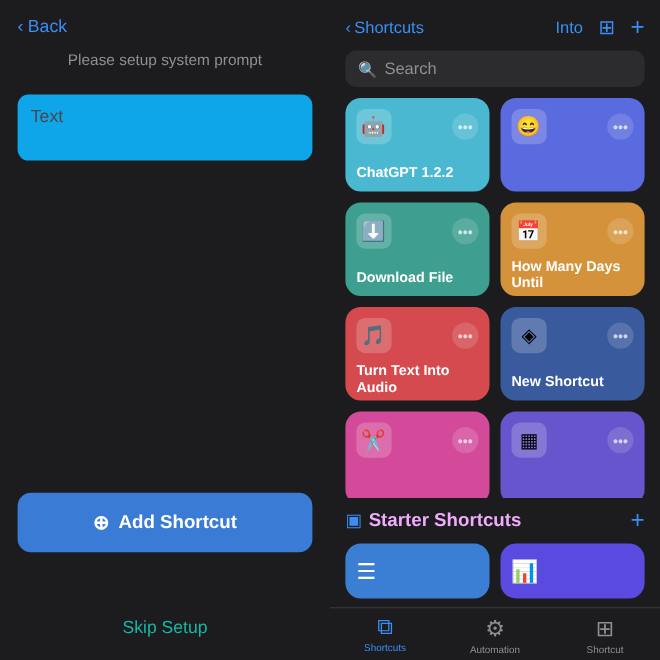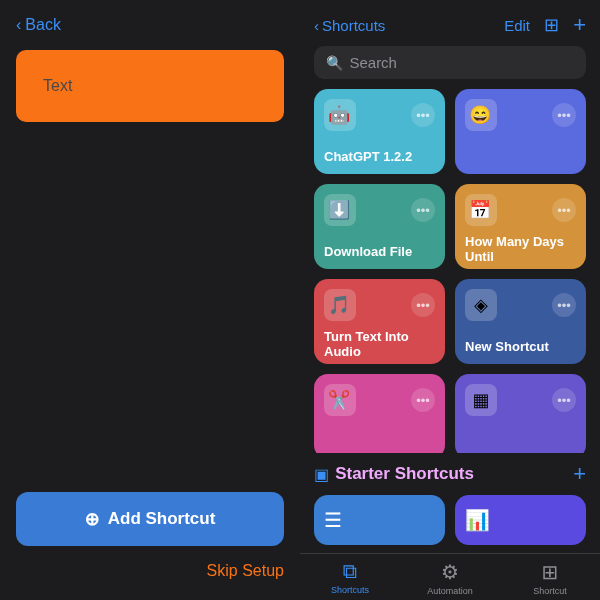--- a/index.html
+++ b/index.html
@@ -44,23 +44,23 @@
 
     .left-subtitle {
       color: #8e8e93;
       font-size: 14px;
       text-align: center;
       padding: 4px 20px 16px;
     }
 
     .left-input-area {
       margin: 8px 16px;
-      background: #f97316;
+      background: #0ea5e9;
       border-radius: 10px;
-      padding: 27px;
+      padding: 12px;
       min-height: 60px;
     }
 
     .left-input-placeholder {
       color: #48484a;
       font-size: 16px;
     }
 
     .left-spacer {
       flex: 1;
@@ -78,25 +78,26 @@
       cursor: pointer;
     }
 
     .add-shortcut-btn span {
       color: #ffffff;
       font-size: 17px;
       font-weight: 600;
     }
 
     .skip-setup-btn {
-      text-align: right;
-      color: #f97316;
+      text-align: center;
+      color: #14b8a6;
       font-size: 16px;
       padding: 8px 16px 20px;
       cursor: pointer;
+      margin-top: 44px;
     }
 
     
     .right-panel {
       width: 300px;
       height: 600px;
       background: #1c1c1e;
       display: flex;
       flex-direction: column;
     }
@@ -308,39 +309,40 @@
 </head>
 <body>
 
 <div class="left-panel">
   <div class="left-header">
     <div class="back-btn">
       <span>‹</span>
       <span>Back</span>
     </div>
   </div>
+  <div class="left-subtitle">Please setup system prompt</div>
   <div class="left-input-area">
     <span class="left-input-placeholder">Text</span>
   </div>
   <div class="left-spacer"></div>
   <div class="add-shortcut-btn">
     <span style="font-size:18px;">⊕</span>
     <span>Add Shortcut</span>
   </div>
   <div class="skip-setup-btn">Skip Setup</div>
 </div>
 
 <div class="right-panel">
   <div class="right-header">
     <div class="shortcuts-back">
       <span>‹</span>
       <span>Shortcuts</span>
     </div>
     <div class="right-header-actions">
-      <span class="header-edit">Edit</span>
+      <span class="header-edit">Into</span>
       <span class="header-grid-icon">⊞</span>
       <span class="header-plus">+</span>
     </div>
   </div>
 
 
   <div class="search-bar">
     <span class="search-icon-text">🔍</span>
     <span class="search-placeholder">Search</span>
   </div>

